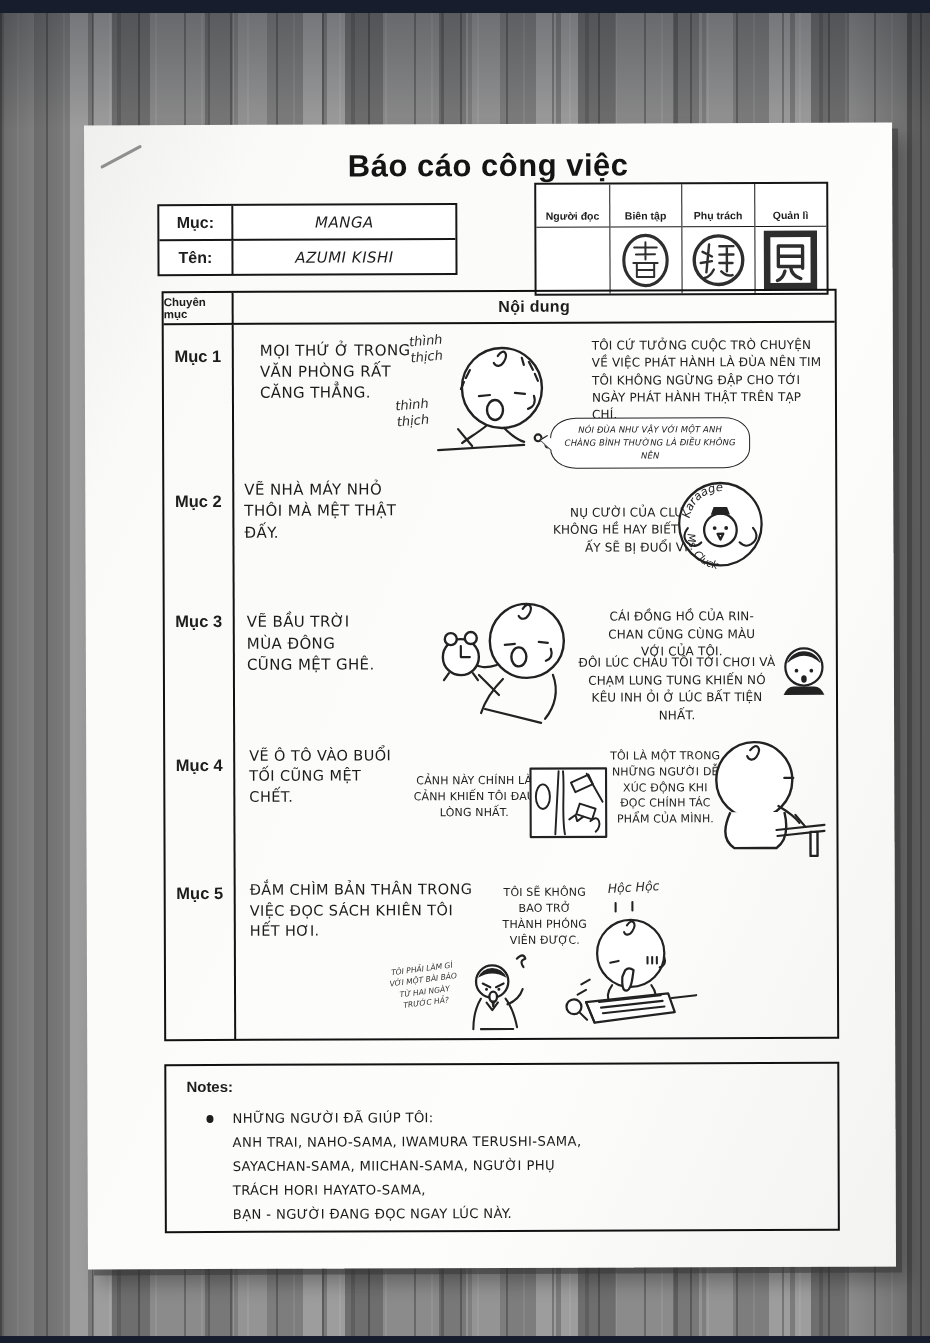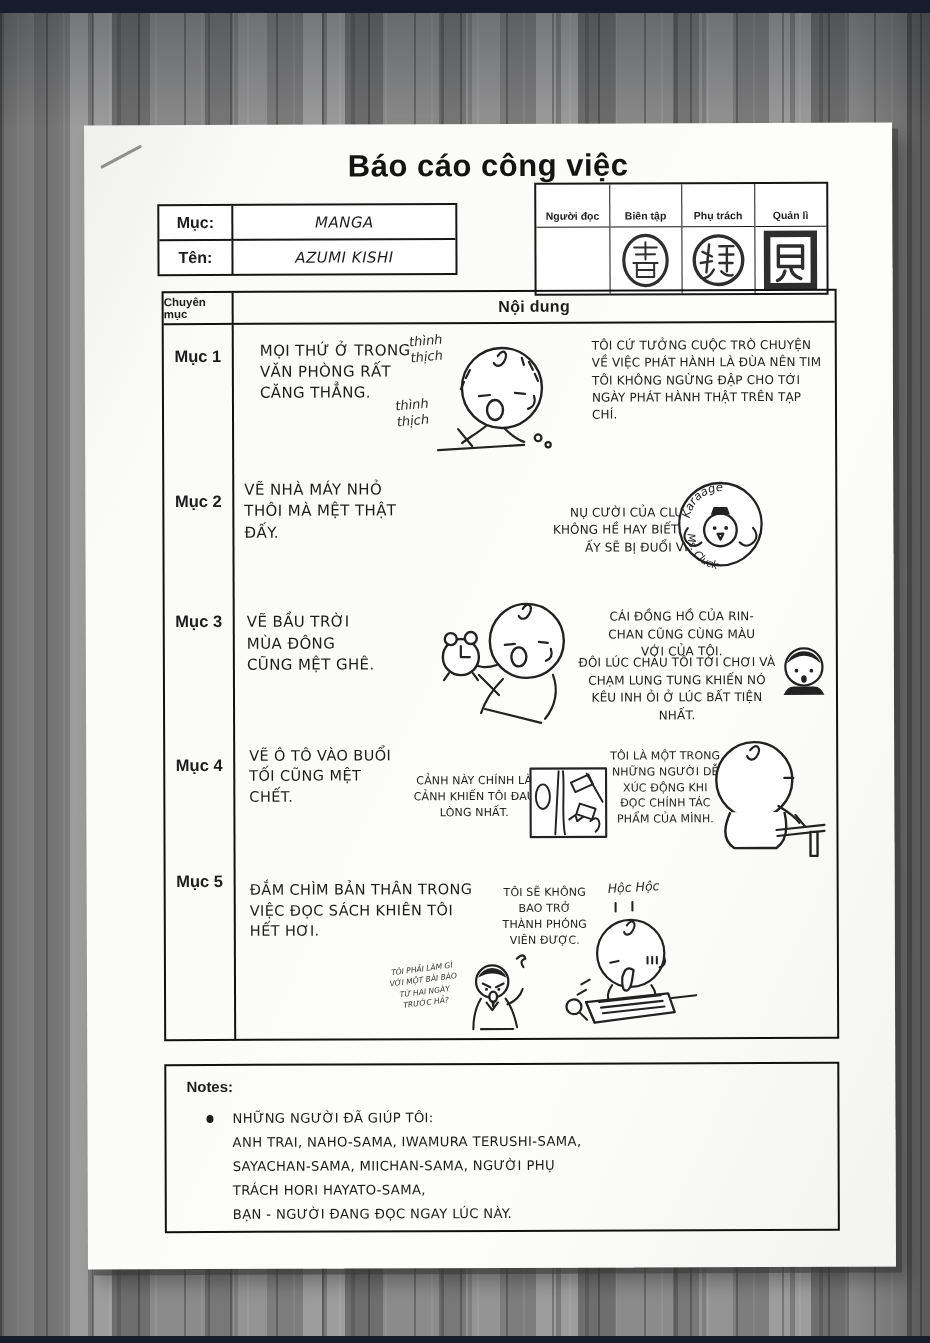--- a/index.html
+++ b/index.html
@@ -46,21 +46,21 @@
   .rep-header .col-label{font-family:"Liberation Sans",sans-serif;font-weight:bold;font-size:11.5px;}
   .col-content{flex:1;position:relative;}
   .rep-header .col-content{display:flex;align-items:center;justify-content:center;
     font-family:"Liberation Sans",sans-serif;font-weight:bold;font-size:16px;letter-spacing:.3px;}
   .section{display:flex;}
   .sec-label{width:70px;border-right:2.5px solid #111;box-sizing:border-box;display:flex;align-items:flex-start;justify-content:center;
     font-family:"Liberation Sans",sans-serif;font-weight:bold;font-size:16.5px;}
   .s1{height:146px}.s2{height:117px}.s3{height:148px}.s4{height:135px}.s5{height:172px}
   .s1 .sec-label span,.s2 .sec-label span,.s4 .sec-label span{margin-top:22px;}
   .s3 .sec-label span{margin-top:26px;}
-  .s5 .sec-label span{margin-top:4px;}
+  .s5 .sec-label span{margin-top:16px;}
   .abs{position:absolute;}
   .summary{font-size:15px;line-height:1.42;letter-spacing:.4px;color:#1c1c1c;}
   .note{font-size:12px;line-height:1.45;letter-spacing:.15px;color:#222;}
   .ctr{text-align:center;}
   .sfx{font-style:italic;font-size:13px;line-height:1.25;color:#2a2a2a;transform:rotate(-5deg);}
   .bubble{border:1.8px solid #222;background:#fff;border-radius:26px/20px;padding:5px 10px;
     font-size:8.5px;font-style:italic;text-align:center;line-height:1.55;letter-spacing:.1px;}
   .bubble::before{content:"";position:absolute;left:-8px;top:18px;width:11px;height:11px;background:#fff;
     border-left:1.8px solid #222;border-top:1.8px solid #222;transform:skewX(32deg) rotate(-24deg);}
   .tiny-note{font-size:7.6px;font-style:italic;text-align:center;line-height:1.5;transform:rotate(-7deg);color:#333;}
@@ -156,20 +156,21 @@
             <path class="stroke" d="M45 64 l11 -1 M81 61 l10 1"></path>
             <ellipse class="fillw" cx="61" cy="78" rx="8" ry="10"></ellipse>
             <path class="stroke" d="M36 38 l-4 8 M30 50 l-3 7 M95 30 l4 8 M88 26 l2 7 M101 42 l3 7"></path>
             <path class="stroke" d="M100 64 c2 6 0 11 -6 13"></path>
             <path class="stroke" d="M70 96 C78 104 84 108 90 110"></path>
             <circle class="stroke" cx="104" cy="106" r="3.4"></circle>
             <circle class="stroke" cx="114" cy="113" r="2.6"></circle>
           </svg>
         </div>
         <div class="abs note" style="left:358px;top:14px;width:236px;">TÔI CỨ TƯỞNG CUỘC TRÒ CHUYỆN VỀ VIỆC PHÁT HÀNH LÀ ĐÙA NÊN TIM TÔI KHÔNG NGỪNG ĐẬP CHO TỚI NGÀY PHÁT HÀNH THẬT TRÊN TẠP CHÍ.</div>
+        <div class="abs bubble" style="left:316px;top:94px;width:178px;">NÓI ĐÙA NHƯ VẬY VỚI MỘT ANH CHÀNG BÌNH THƯỜNG LÀ ĐIỀU KHÔNG NÊN</div>
       </div>
     </div>
 
     <div class="section s2">
       <div class="sec-label">
           <span>Mục 2</span>
         </div>
       <div class="col-content">
         <div class="abs summary" style="left:10px;top:10px;width:168px;">VẼ NHÀ MÁY NHỎ THÔI MÀ MỆT THẬT ĐẤY.</div>
         <div class="abs note ctr" style="left:314px;top:36px;width:196px;">NỤ CƯỜI CỦA CLUCK MÀ KHÔNG HỀ HAY BIẾT RẰNG CÔ ẤY SẼ BỊ ĐUỔI VIỆC.</div>

